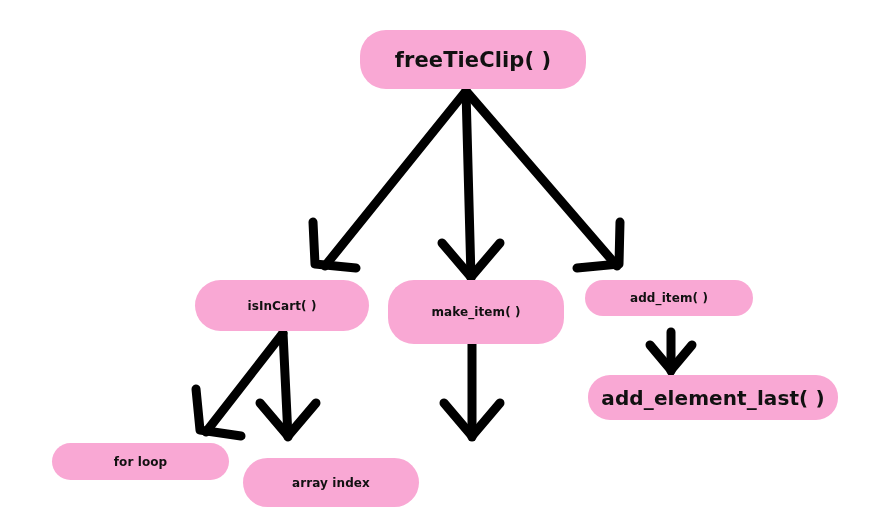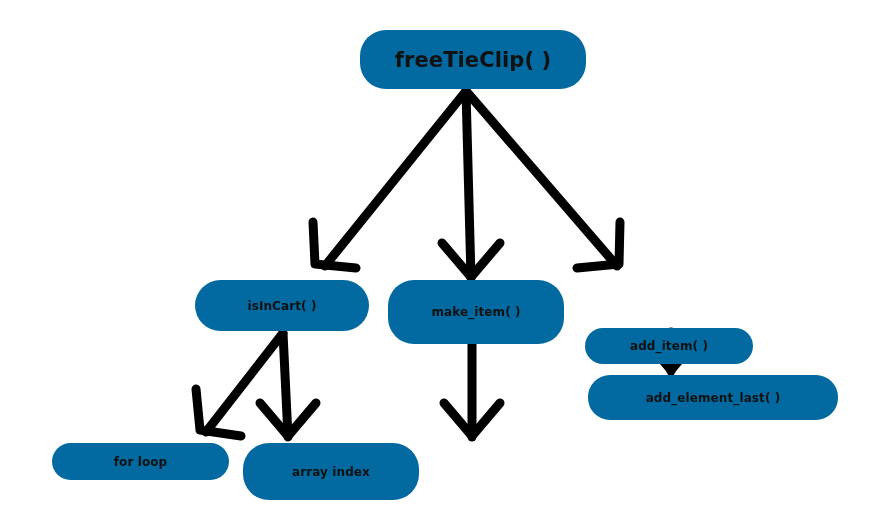--- a/index.html
+++ b/index.html
@@ -24,34 +24,34 @@
     width: 893px;
     height: 524px;
     pointer-events: none;
   }
   .node {
     position: absolute;
     box-sizing: border-box;
     display: flex;
     align-items: center;
     justify-content: center;
-    background: #0369a1;
+    background: #f9a8d4;
     border-radius: 26px;
     color: #111111;
     font-family: "DejaVu Sans", sans-serif;
     font-weight: bold;
     letter-spacing: 0.1px;
     text-align: center;
     white-space: nowrap;
     z-index: 2;
     user-select: none;
   }
   .node-lg { font-size: 21px; }
   .node-md { font-size: 12px; }
-  .node-sm { font-size: 12px; }
+  .node-sm { font-size: 20px; }
 </style>
 </head>
 <body>
 
 <div id="canvas">
 
   <svg id="edges" viewBox="0 0 893 524" xmlns="http://www.w3.org/2000/svg">
     <g fill="none" stroke="#000000" stroke-width="9" stroke-linecap="round" stroke-linejoin="round">
 
       <g>
@@ -97,30 +97,30 @@
   </div>
 
   <div class="node node-md" style="left:195px; top:280px; width:174px; height:51px;">
     <span>isInCart( )</span>
   </div>
 
   <div class="node node-md" style="left:388px; top:280px; width:176px; height:64px;">
     <span>make_item( )</span>
   </div>
 
-  <div class="node node-md" style="left:585px; top:280px; width:168px; height:36px;margin-top:48px;">
+  <div class="node node-md" style="left:585px; top:280px; width:168px; height:36px;">
     <span>add_item( )</span>
   </div>
 
   <div class="node node-sm" style="left:588px; top:375px; width:250px; height:45px; border-radius:22px;">
     <span>add_element_last( )</span>
   </div>
 
   <div class="node node-md" style="left:52px; top:443px; width:177px; height:37px;">
     <span>for loop</span>
   </div>
 
-  <div class="node node-md" style="left:243px; top:443px; width:176px; height:57px;">
+  <div class="node node-md" style="left:243px; top:458px; width:176px; height:49px;">
     <span>array index</span>
   </div>
 
 
 </div>
 
 </body></html>

